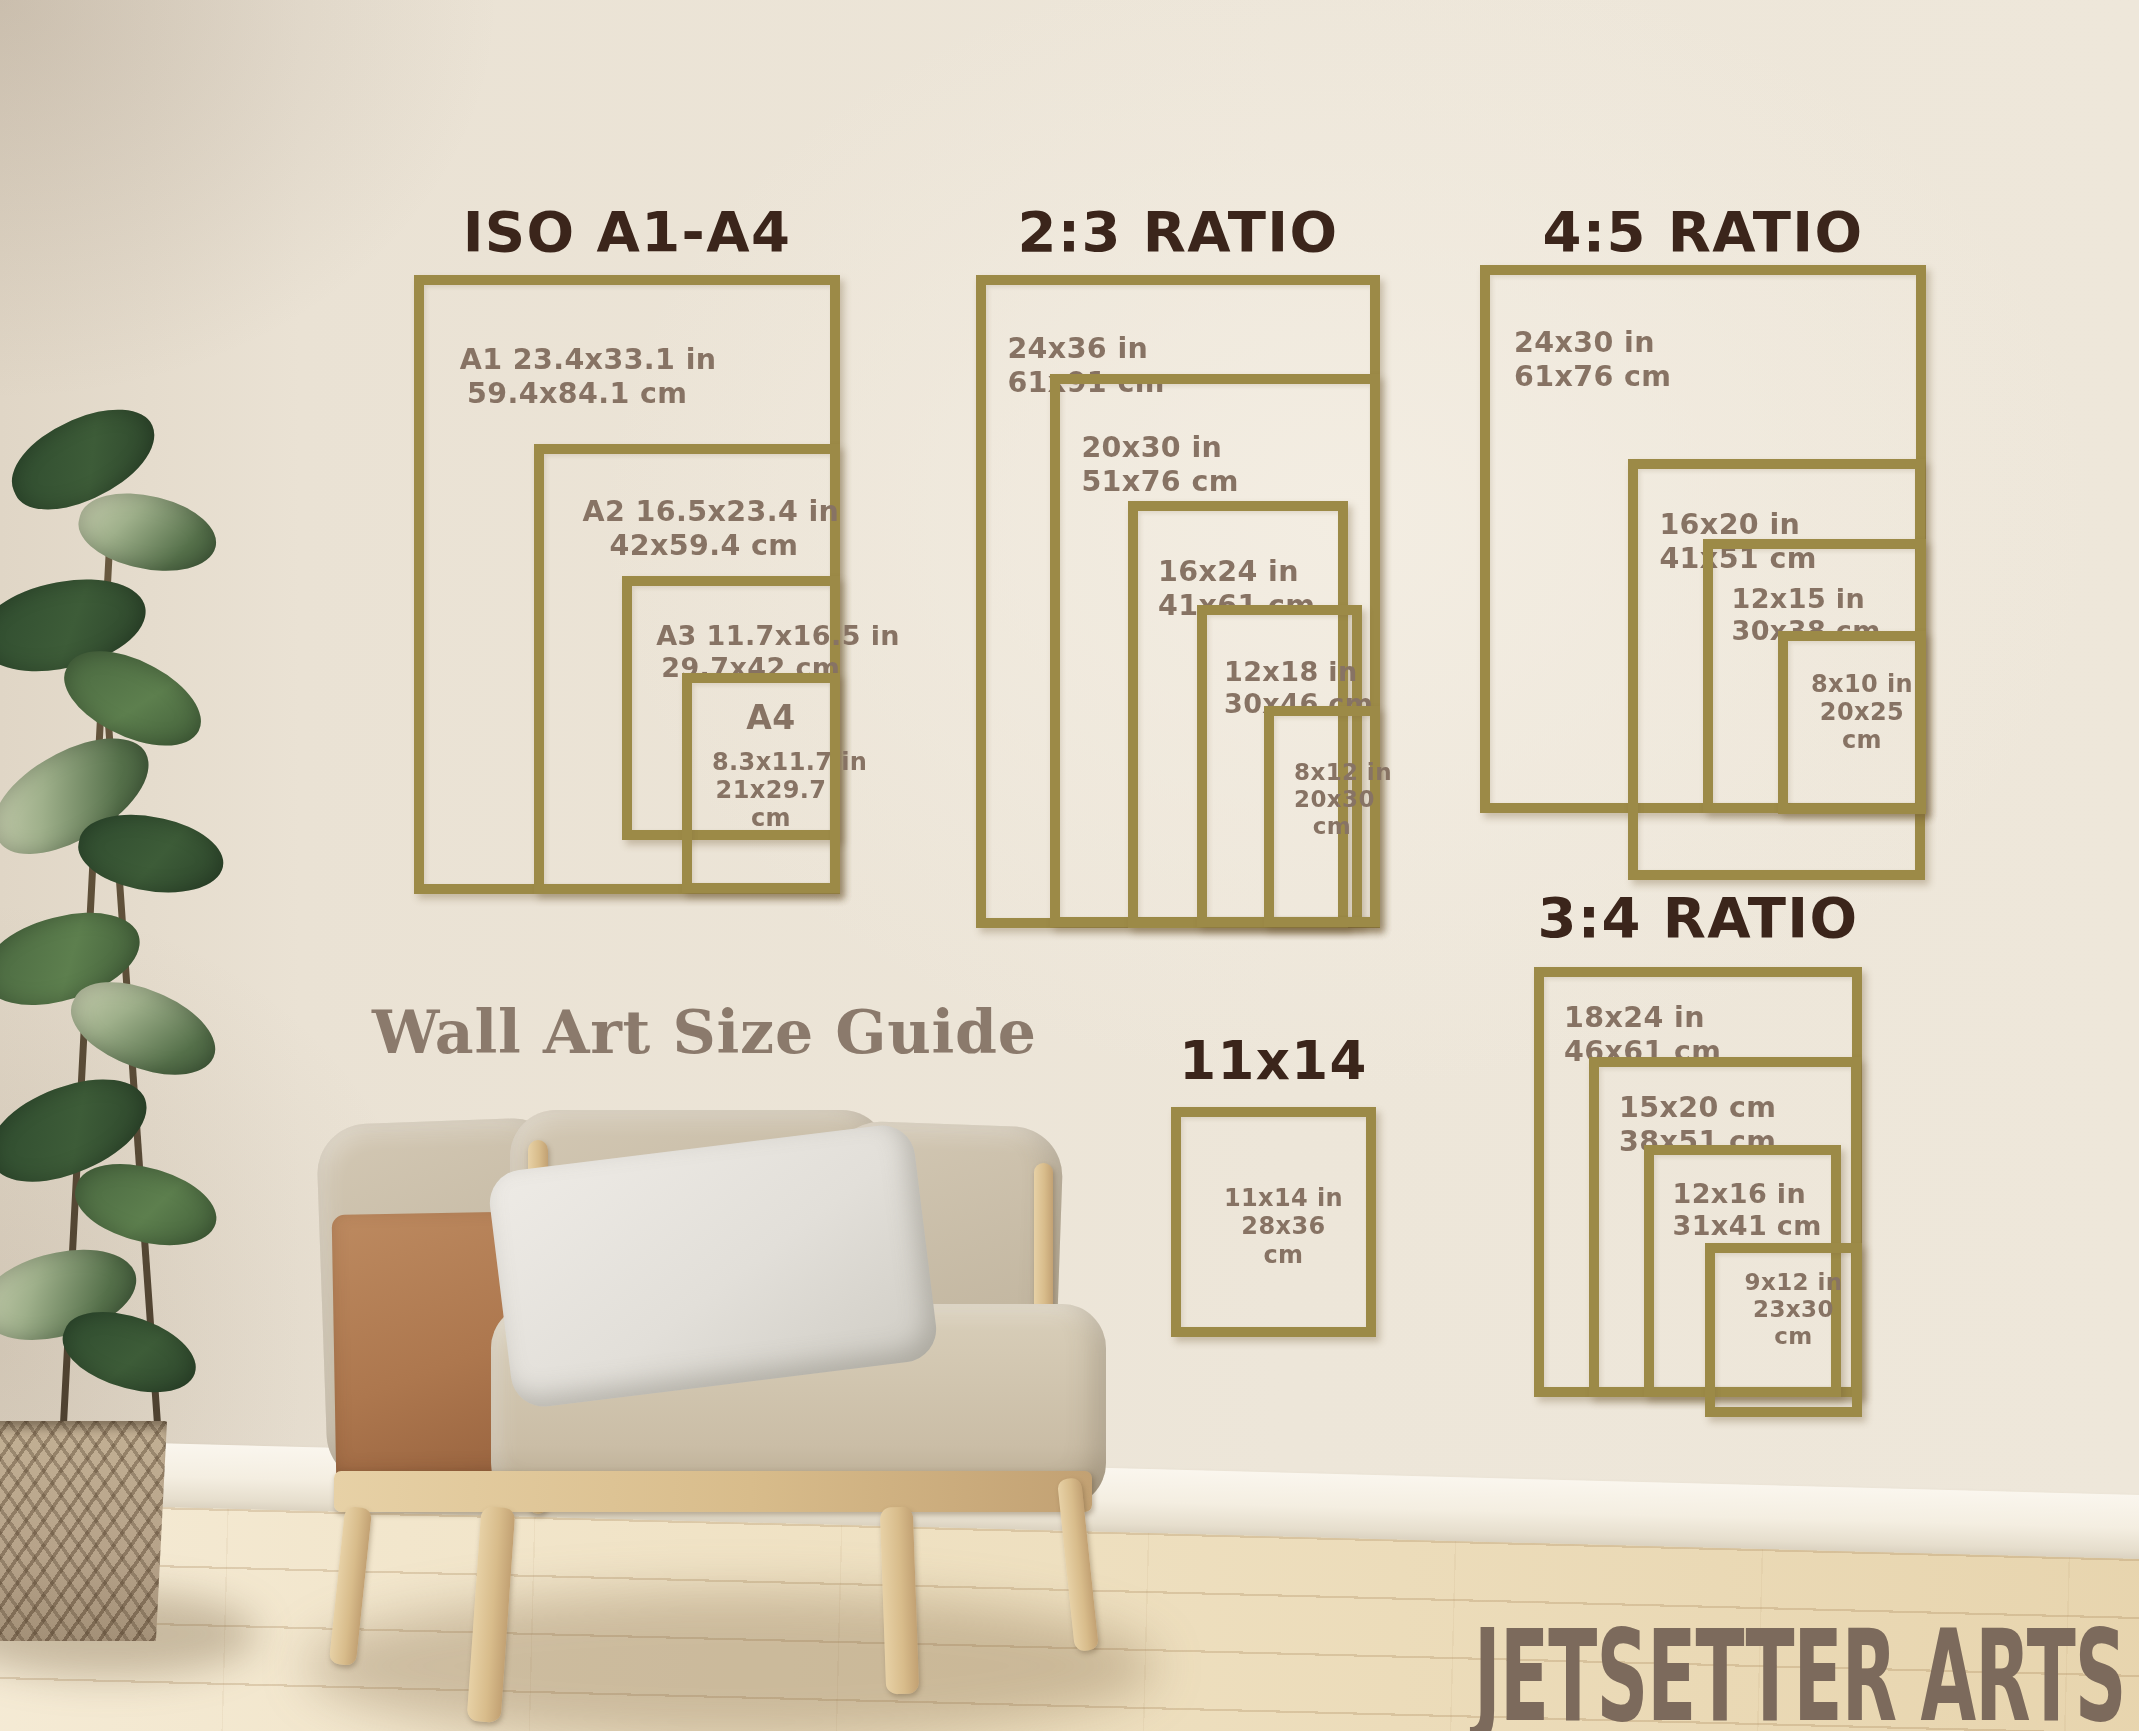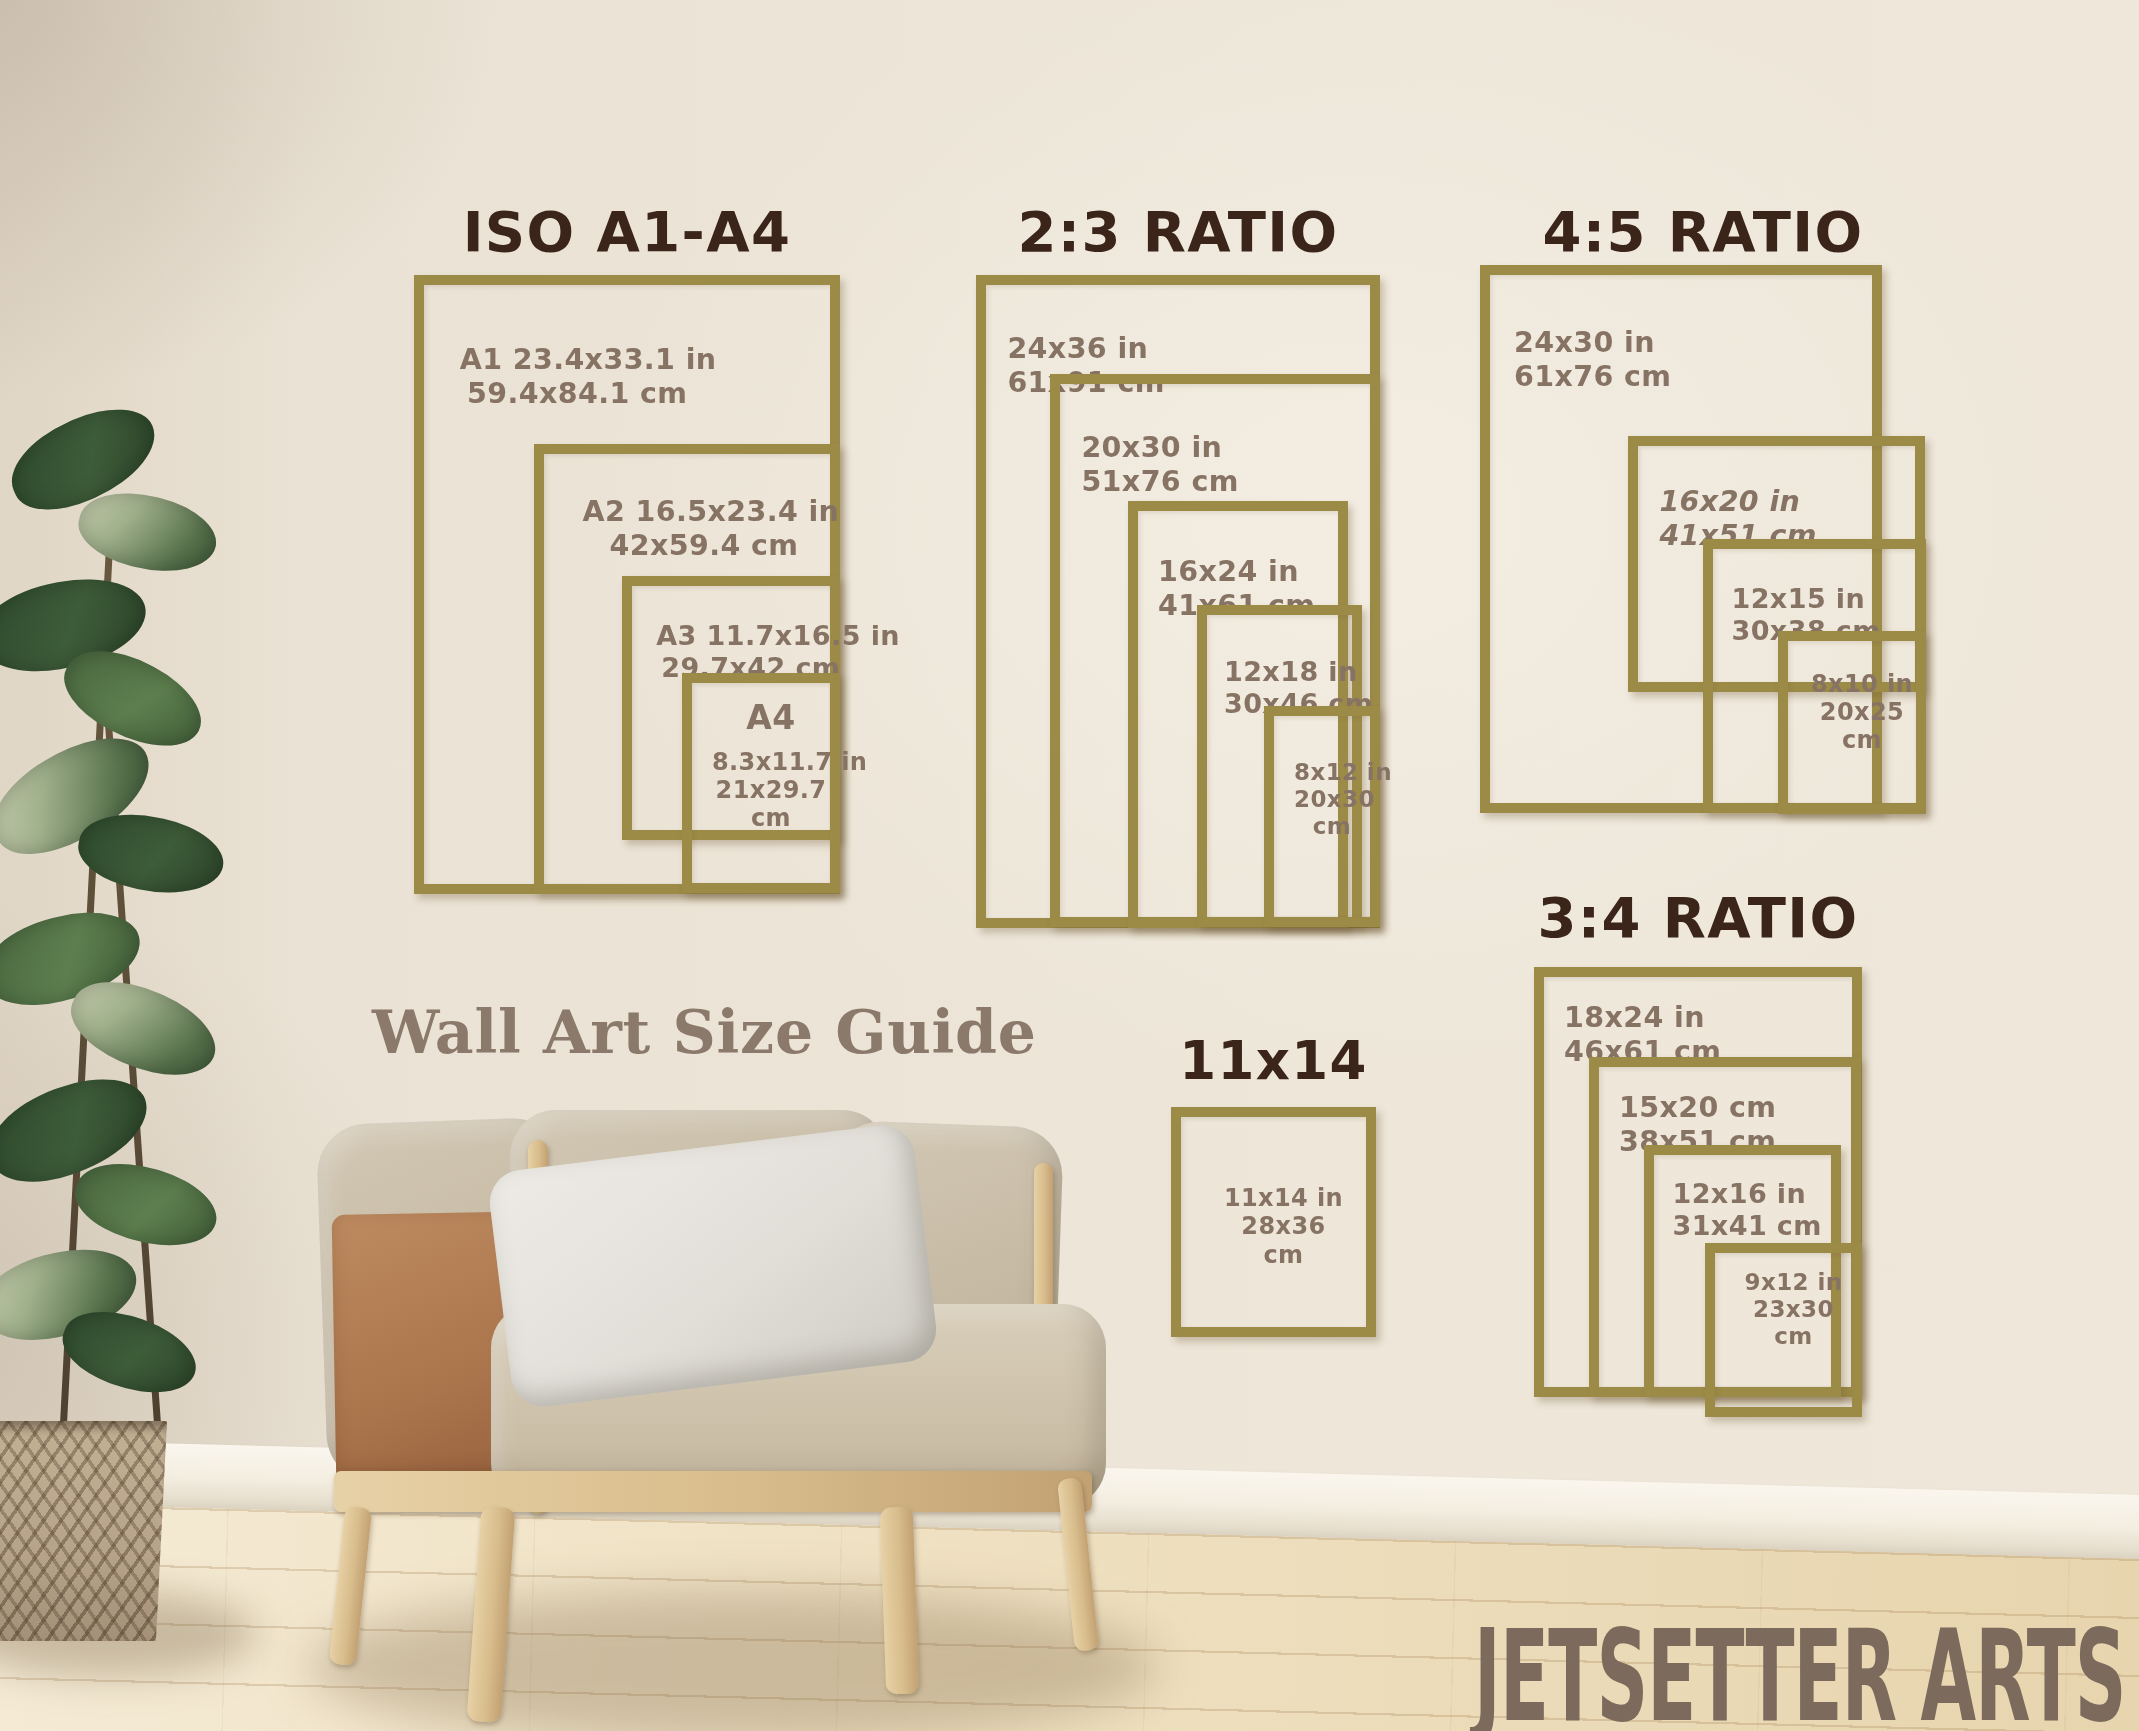--- a/index.html
+++ b/index.html
@@ -163,27 +163,27 @@
 </div>
 <div class="abs frame" style="left:1264px;top:706px;width:116px;height:221px;">
   <div class="flabel ctr fs33" style="top:43px;">
     <div>8x12 in</div>
     <div>20x30</div>
     <div>cm</div>
   </div>
 </div>
 
 <div class="abs group-title" style="left:1480px;top:204px;width:446px;">4:5 RATIO</div>
-<div class="abs frame" style="left:1480px;top:265px;width:402px;height:548px;">
+<div class="abs frame" style="left:1480px;top:265px;width:446px;height:548px;">
   <div class="flabel" style="left:24px;top:51px;">
     <div>24x30 in</div>
     <div>61x76 cm</div>
   </div>
 </div>
-<div class="abs frame" style="left:1628px;top:436px;width:297px;height:256px;font-style:italic;">
+<div class="abs frame" style="left:1628px;top:459px;width:297px;height:421px;">
   <div class="flabel" style="left:21.4px;top:39px;">
     <div>16x20 in</div>
     <div>41x51 cm</div>
   </div>
 </div>
 <div class="abs frame" style="left:1703px;top:539px;width:223px;height:274px;">
   <div class="flabel fs38" style="left:18.5px;top:34px;">
     <div>12x15 in</div>
     <div>30x38 cm</div>
   </div>

